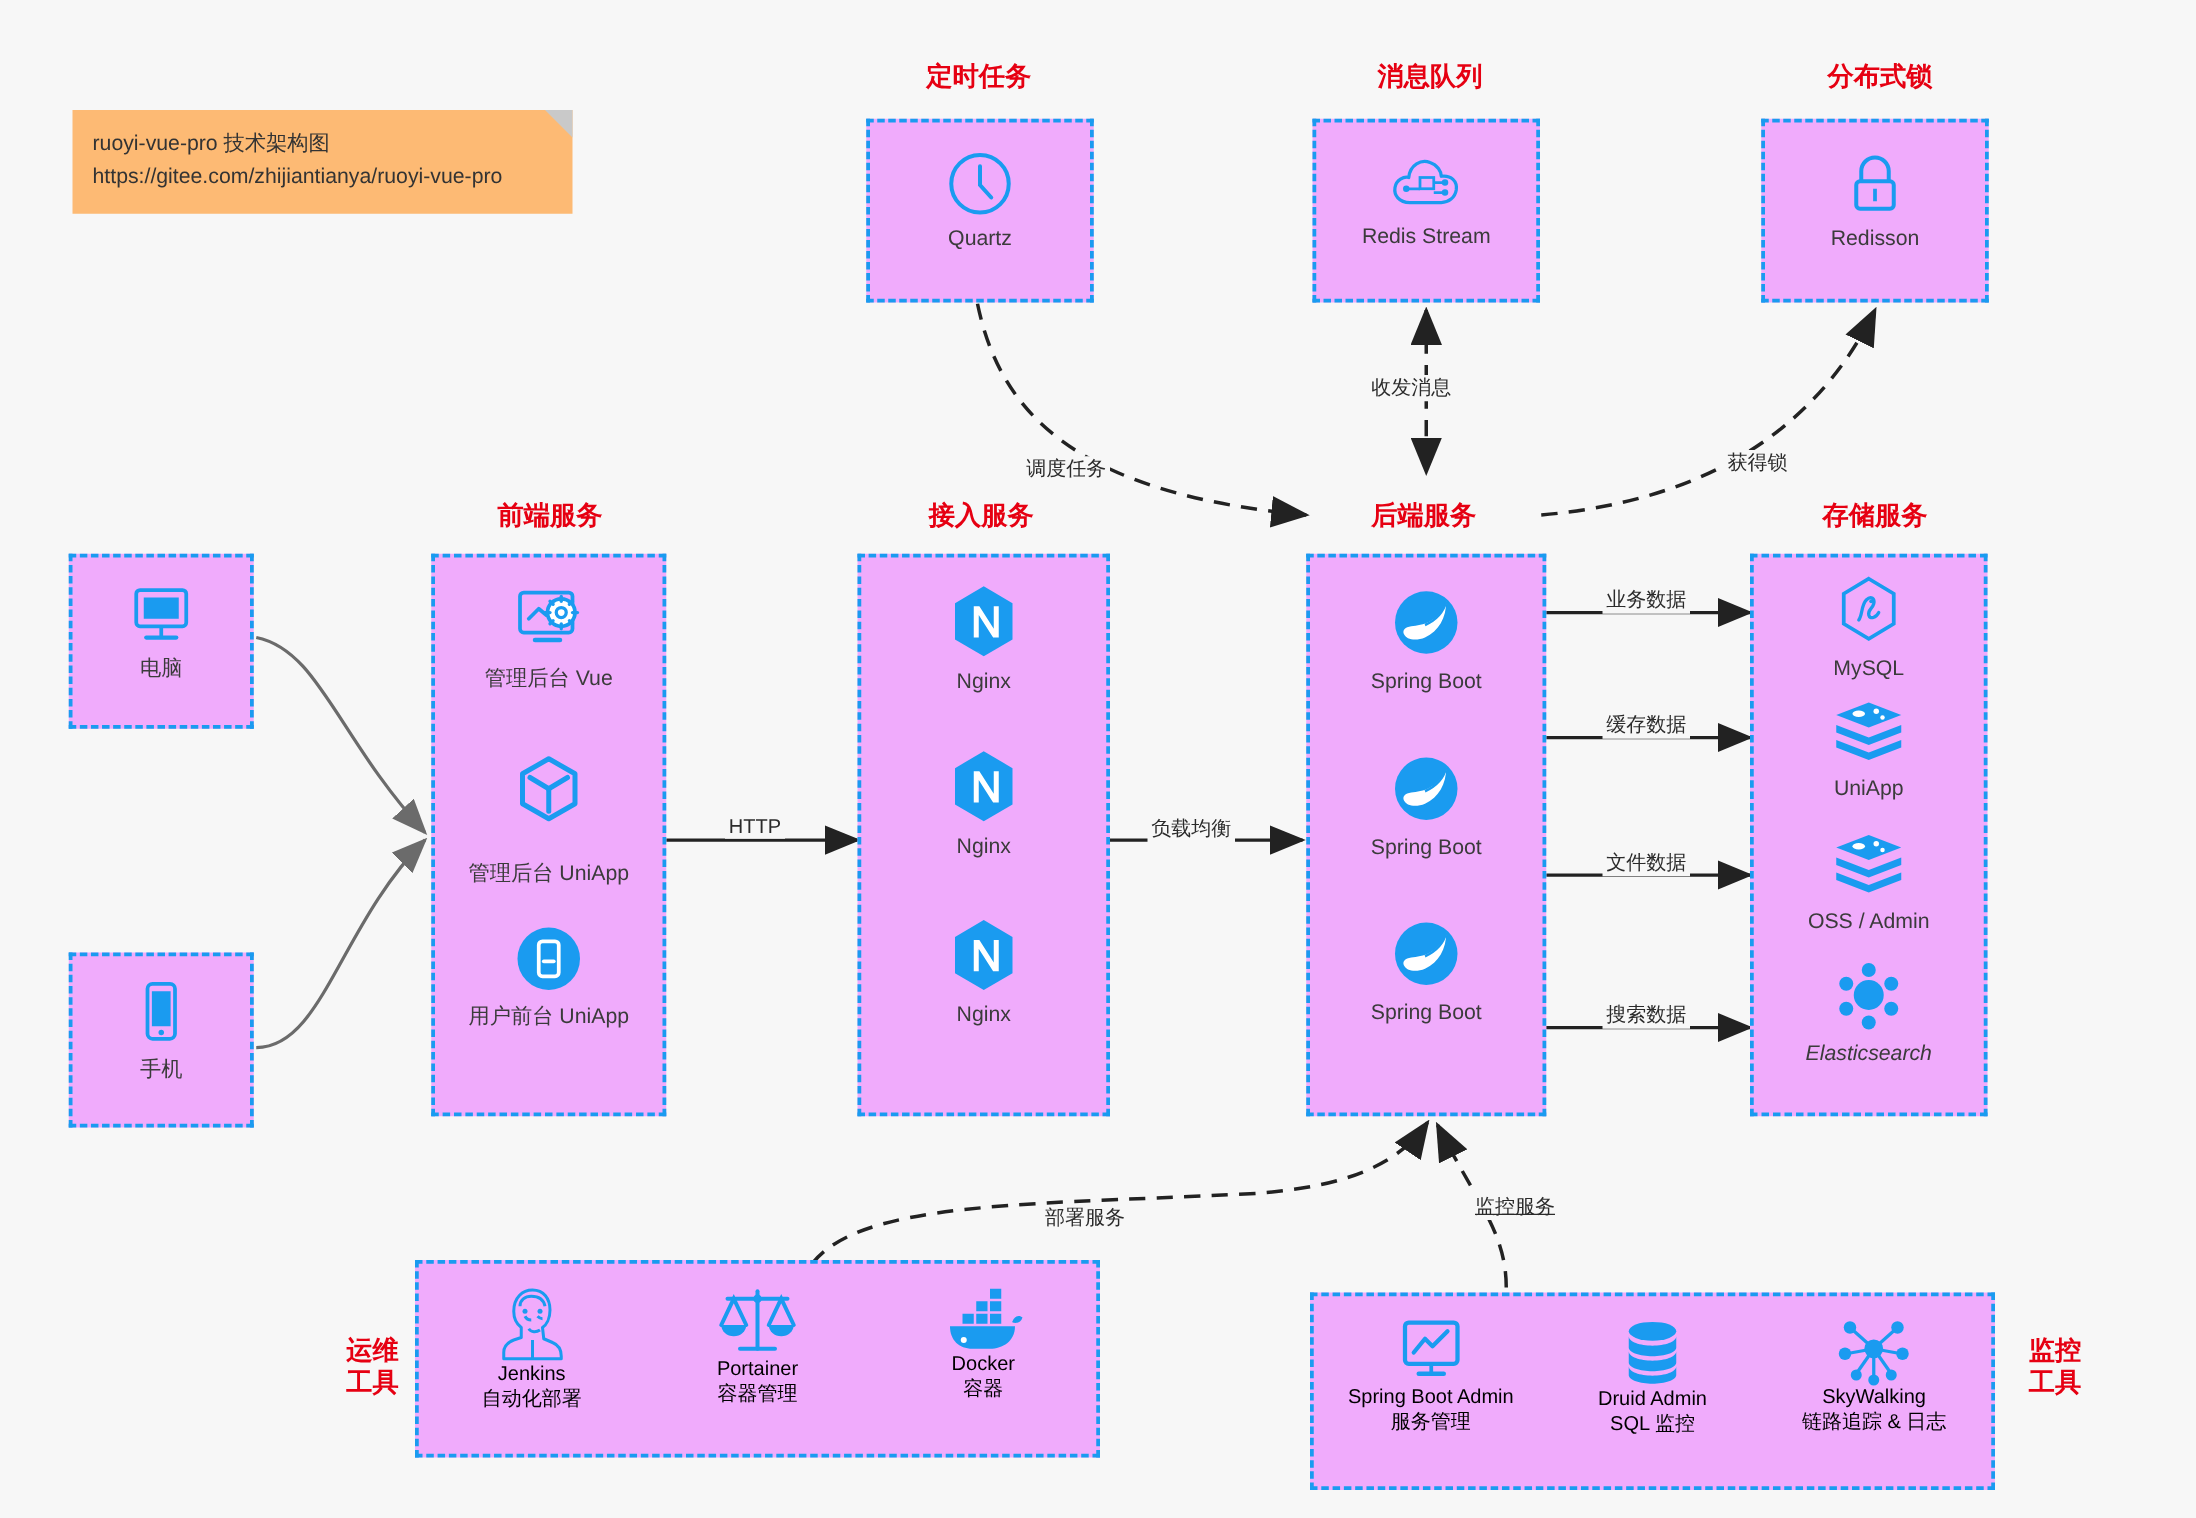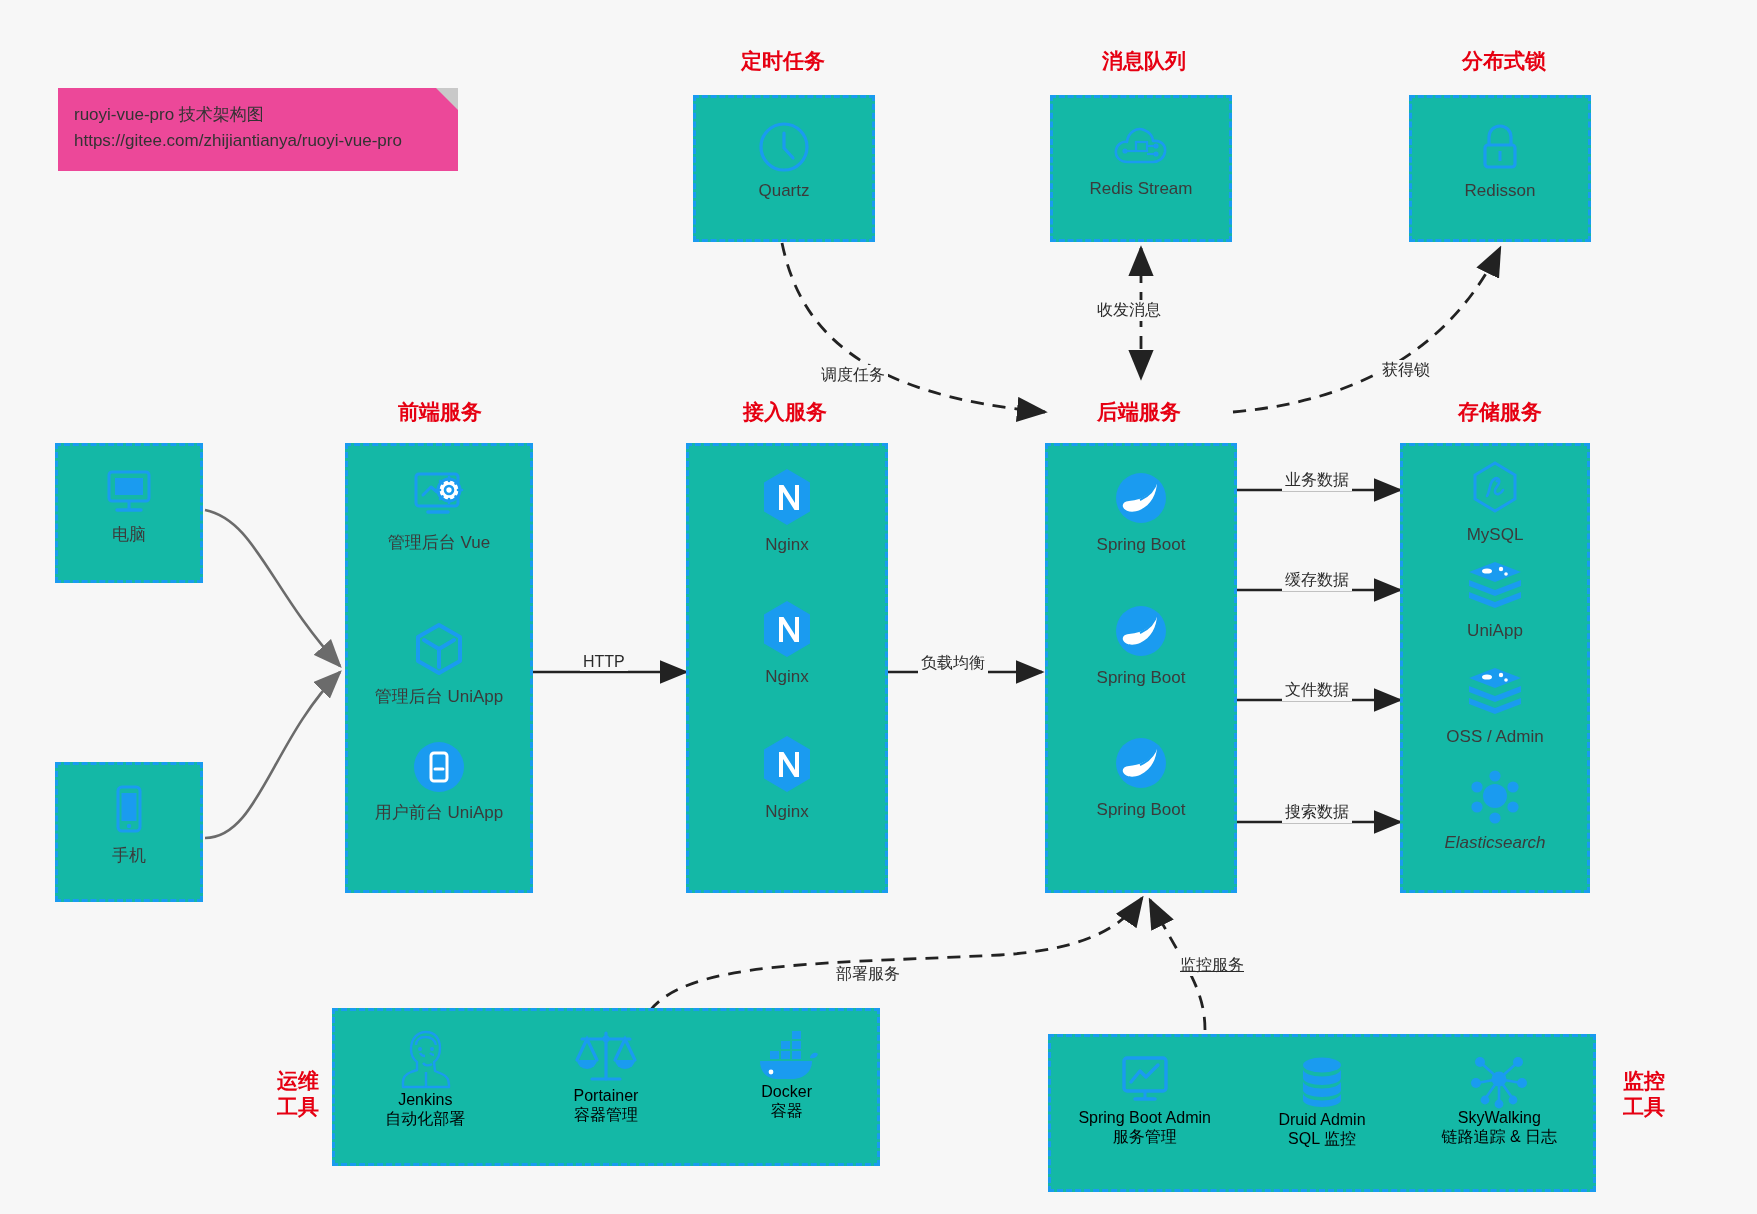--- a/index.html
+++ b/index.html
@@ -10,42 +10,42 @@
     font-family:"Liberation Sans","DejaVu Sans",sans-serif;
     overflow:hidden;
     position:relative;
   }
   #canvas{position:absolute;inset:0;}
   svg.wires{position:absolute;left:0;top:0;width:1757px;height:1214px;pointer-events:none;}
 
   
   .note{
     position:absolute;left:58px;top:88px;width:400px;
-    background:#ec4899;padding:14px 16px 16px 16px;
+    background:#fdba74;padding:14px 16px 16px 16px;
     font-size:17px;line-height:1.55;color:#333;
     box-sizing:border-box;
   }
   .note .dogear{
     position:absolute;right:0;top:0;width:0;height:0;
     border-left:22px solid transparent;border-top:22px solid #c9c9c9;
   }
   .note div{white-space:nowrap;}
 
   
   .gtitle{
     position:absolute;color:#e60012;font-weight:bold;font-size:21px;
     white-space:nowrap;text-align:center;
   }
   .gtitle.side{line-height:1.25;}
 
   
   .box{
     position:absolute;
     border:3px dashed #1a9bf0;
-    background:#14b8a6;
+    background:#f0abfc;
     box-sizing:border-box;
   }
 
   
   .cell{
     position:absolute;
     display:flex;flex-direction:column;align-items:center;justify-content:flex-start;
     width:100%;left:0;
   }
   .cell .ico{display:block;}
@@ -196,21 +196,21 @@
             <line x1="-9" y1="-9" x2="-6.5" y2="-6.5"></line>
               <line x1="6.5" y1="6.5" x2="9" y2="9"></line>
             <line x1="9" y1="-9" x2="6.5" y2="-6.5"></line>
               <line x1="-6.5" y1="6.5" x2="-9" y2="9"></line>
           </g>
         </g>
       </svg>
       <div class="cap">管理后台 Vue</div>
     </div>
 
-    <div class="cell" style="top:174px;">
+    <div class="cell" style="top:156px;gap:20px;">
       <svg class="ico" width="58" height="60" viewBox="0 0 58 60">
         <path d="M29,5 L50,17 L50,41 L29,53 L8,41 L8,17 Z" fill="none" stroke="#1a9bf0" stroke-width="4" stroke-linejoin="round"></path>
         <path d="M29,29 L29,47" stroke="#1a9bf0" stroke-width="4" stroke-linecap="round"></path>
         <path d="M29,29 L14,20" stroke="#1a9bf0" stroke-width="4" stroke-linecap="round"></path>
         <path d="M29,29 L44,20" stroke="#1a9bf0" stroke-width="4" stroke-linecap="round"></path>
       </svg>
       <div class="cap">管理后台 UniApp</div>
     </div>
 
     <div class="cell" style="top:292px;">

